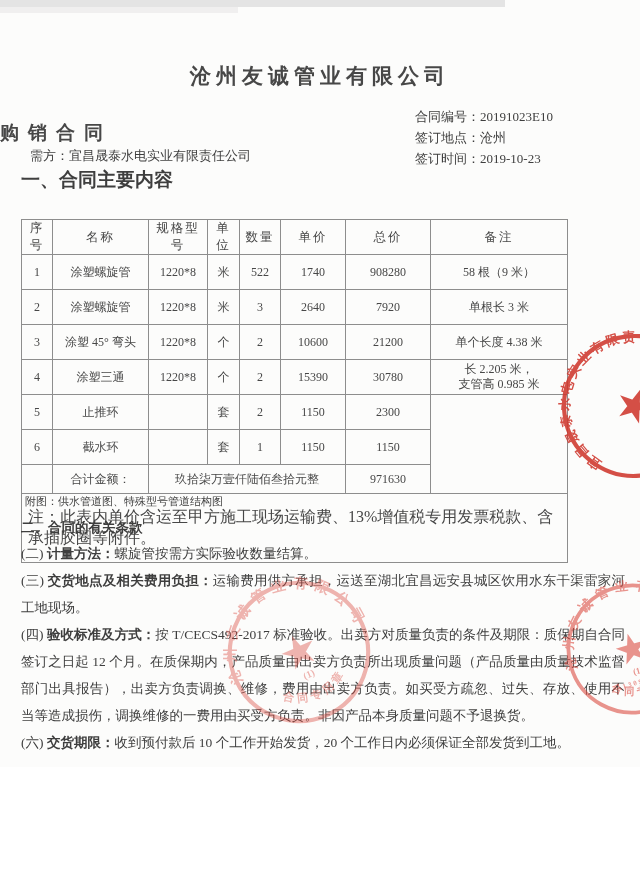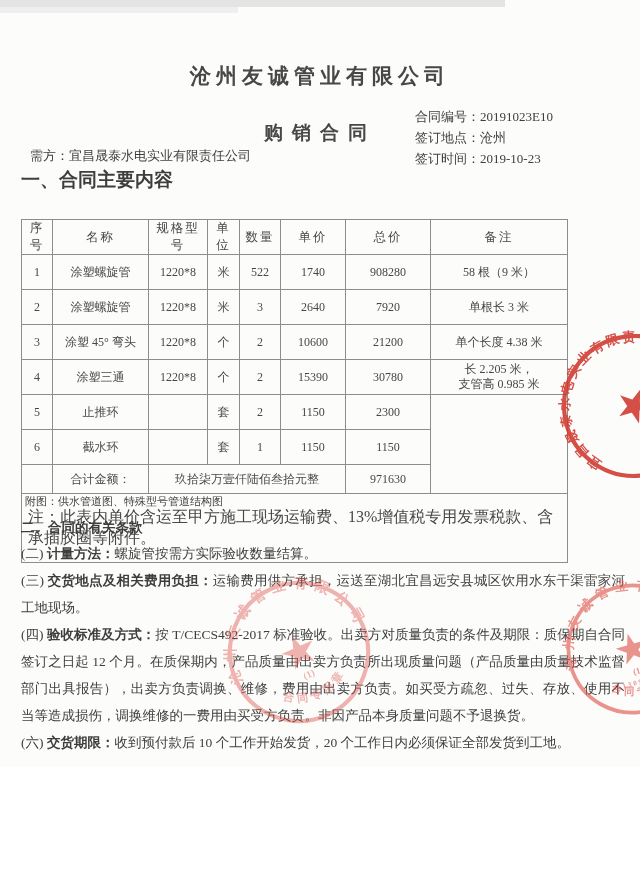--- a/index.html
+++ b/index.html
@@ -7,21 +7,21 @@
     position:relative;width:640px;height:767px;overflow:hidden;
     background:#fcfcfb;
     font-family:"Liberation Serif","DejaVu Serif",serif;
     color:#3e3e3e;
   }
   .scan-strip1{position:absolute;left:0;top:0;width:505px;height:7px;background:#e4e4e4;}
   .scan-strip2{position:absolute;left:0;top:7px;width:238px;height:6px;background:#f0efef;}
 
   .doc-title{position:absolute;left:0;right:0;top:62px;text-align:center;
     font-size:21px;font-weight:bold;letter-spacing:5px;color:#474747;}
-  .doc-subtitle{position:absolute;left:0;right:0;top:120px;text-align:center;
+  .doc-subtitle{position:absolute;left:0;right:0;top:120px;text-align:left;
     font-size:19px;font-weight:bold;letter-spacing:9px;color:#474747;}
 
   .party-supplier{position:absolute;left:30px;top:114px;font-size:13px;}
   .party-buyer{position:absolute;left:30px;top:147px;font-size:13px;}
   .sign-info{position:absolute;left:415px;top:106px;font-size:13px;line-height:21px;}
 
   .section-title-1{position:absolute;left:21px;top:167px;font-size:19px;font-weight:bold;text-align:center;}
   .section-title-2{position:absolute;left:21px;top:519px;font-size:13.5px;font-weight:bold;}
   .attachment-line{position:absolute;left:25px;top:494px;font-size:11px;}
 

